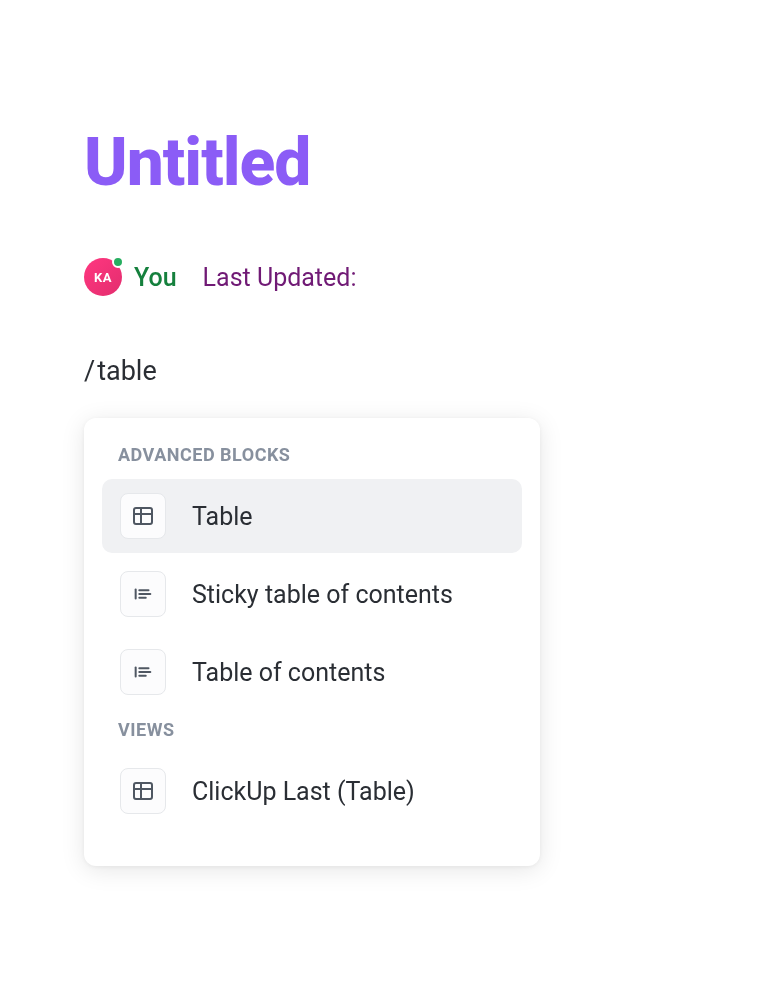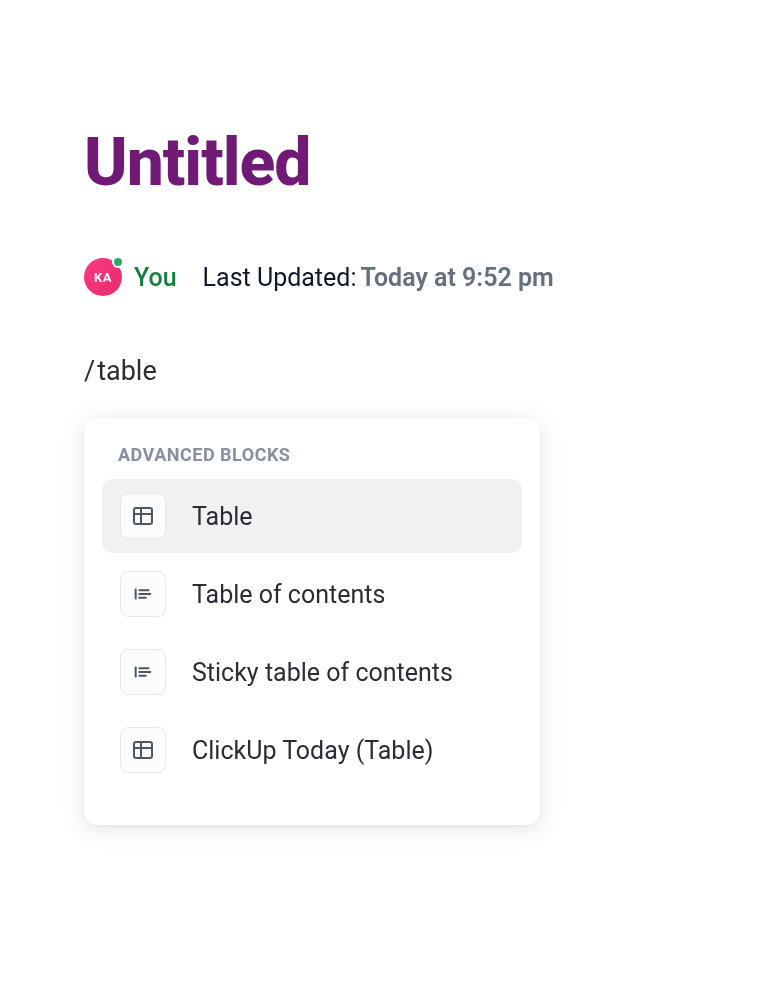--- a/index.html
+++ b/index.html
@@ -9,21 +9,21 @@
       width: 784px;
       height: 990px;
       position: relative;
     }
     .page-title {
       position: absolute;
       left: 84px;
       top: 124px;
       font-size: 66px;
       font-weight: 800;
-      color: #701a75;
+      color: #8b5cf6;
       letter-spacing: -1px;
     }
     .meta-row {
       position: absolute;
       left: 84px;
       top: 258px;
       display: flex;
       align-items: center;
       gap: 12px;
     }
@@ -52,21 +52,21 @@
       background: #27ae60;
       border: 2px solid #fff;
     }
     .you-label {
       font-size: 25px;
       font-weight: 500;
       color: #15803d;
     }
     .updated-label {
       font-size: 25px;
-      color: #0f172a;
+      color: #701a75;
       margin-left: 14px;
     }
     .updated-time {
       font-size: 25px;
       font-weight: 600;
       color: #656f7d;
       margin-left: -8px;
     }
     .slash-input {
       position: absolute;
@@ -134,21 +134,20 @@
 
 <h1 class="page-title">Untitled</h1>
 
 <div class="meta-row">
   <div class="avatar">
     <span>KA</span>
     <span class="avatar-dot"></span>
   </div>
   <span class="you-label">You</span>
   <span class="updated-label">Last Updated:</span>
-  <span class="updated-time">Today at 9:52 pm</span>
 </div>
 
 <div class="slash-input">
   <span class="slash">/</span><span>table</span>
 </div>
 
 <div class="dropdown">
 
   <div class="section-header first">ADVANCED BLOCKS</div>
 
@@ -165,40 +164,41 @@
 
   <div class="menu-item">
     <div class="item-icon">
       <svg width="22" height="22" viewBox="0 0 24 24" fill="none" stroke="currentColor" stroke-width="2.2" stroke-linecap="round">
         <line x1="4" y1="7" x2="4" y2="17"></line>
         <line x1="8" y1="8" x2="18" y2="8"></line>
         <line x1="8" y1="12" x2="20" y2="12"></line>
         <line x1="8" y1="16" x2="15" y2="16"></line>
       </svg>
     </div>
-    <span class="item-label">Table of contents</span>
+    <span class="item-label">Sticky table of contents</span>
   </div>
 
   <div class="menu-item">
     <div class="item-icon">
       <svg width="22" height="22" viewBox="0 0 24 24" fill="none" stroke="currentColor" stroke-width="2.2" stroke-linecap="round">
         <line x1="4" y1="7" x2="4" y2="17"></line>
         <line x1="8" y1="8" x2="18" y2="8"></line>
         <line x1="8" y1="12" x2="20" y2="12"></line>
         <line x1="8" y1="16" x2="15" y2="16"></line>
       </svg>
     </div>
-    <span class="item-label">Sticky table of contents</span>
-  </div>
-
+    <span class="item-label">Table of contents</span>
+  </div>
+
+  <div class="section-header">VIEWS</div>
 
   <div class="menu-item">
     <div class="item-icon">
       <svg width="24" height="24" viewBox="0 0 24 24" fill="none" stroke="currentColor" stroke-width="2" stroke-linecap="round" stroke-linejoin="round">
         <rect x="3" y="4" width="18" height="16" rx="2"></rect>
         <line x1="3" y1="10" x2="21" y2="10"></line>
         <line x1="10" y1="4" x2="10" y2="20"></line>
       </svg>
     </div>
-    <span class="item-label">ClickUp Today (Table)</span>
+    <span class="item-label">ClickUp Last (Table)</span>
   </div>
 
 </div>
 
 </body></html>

